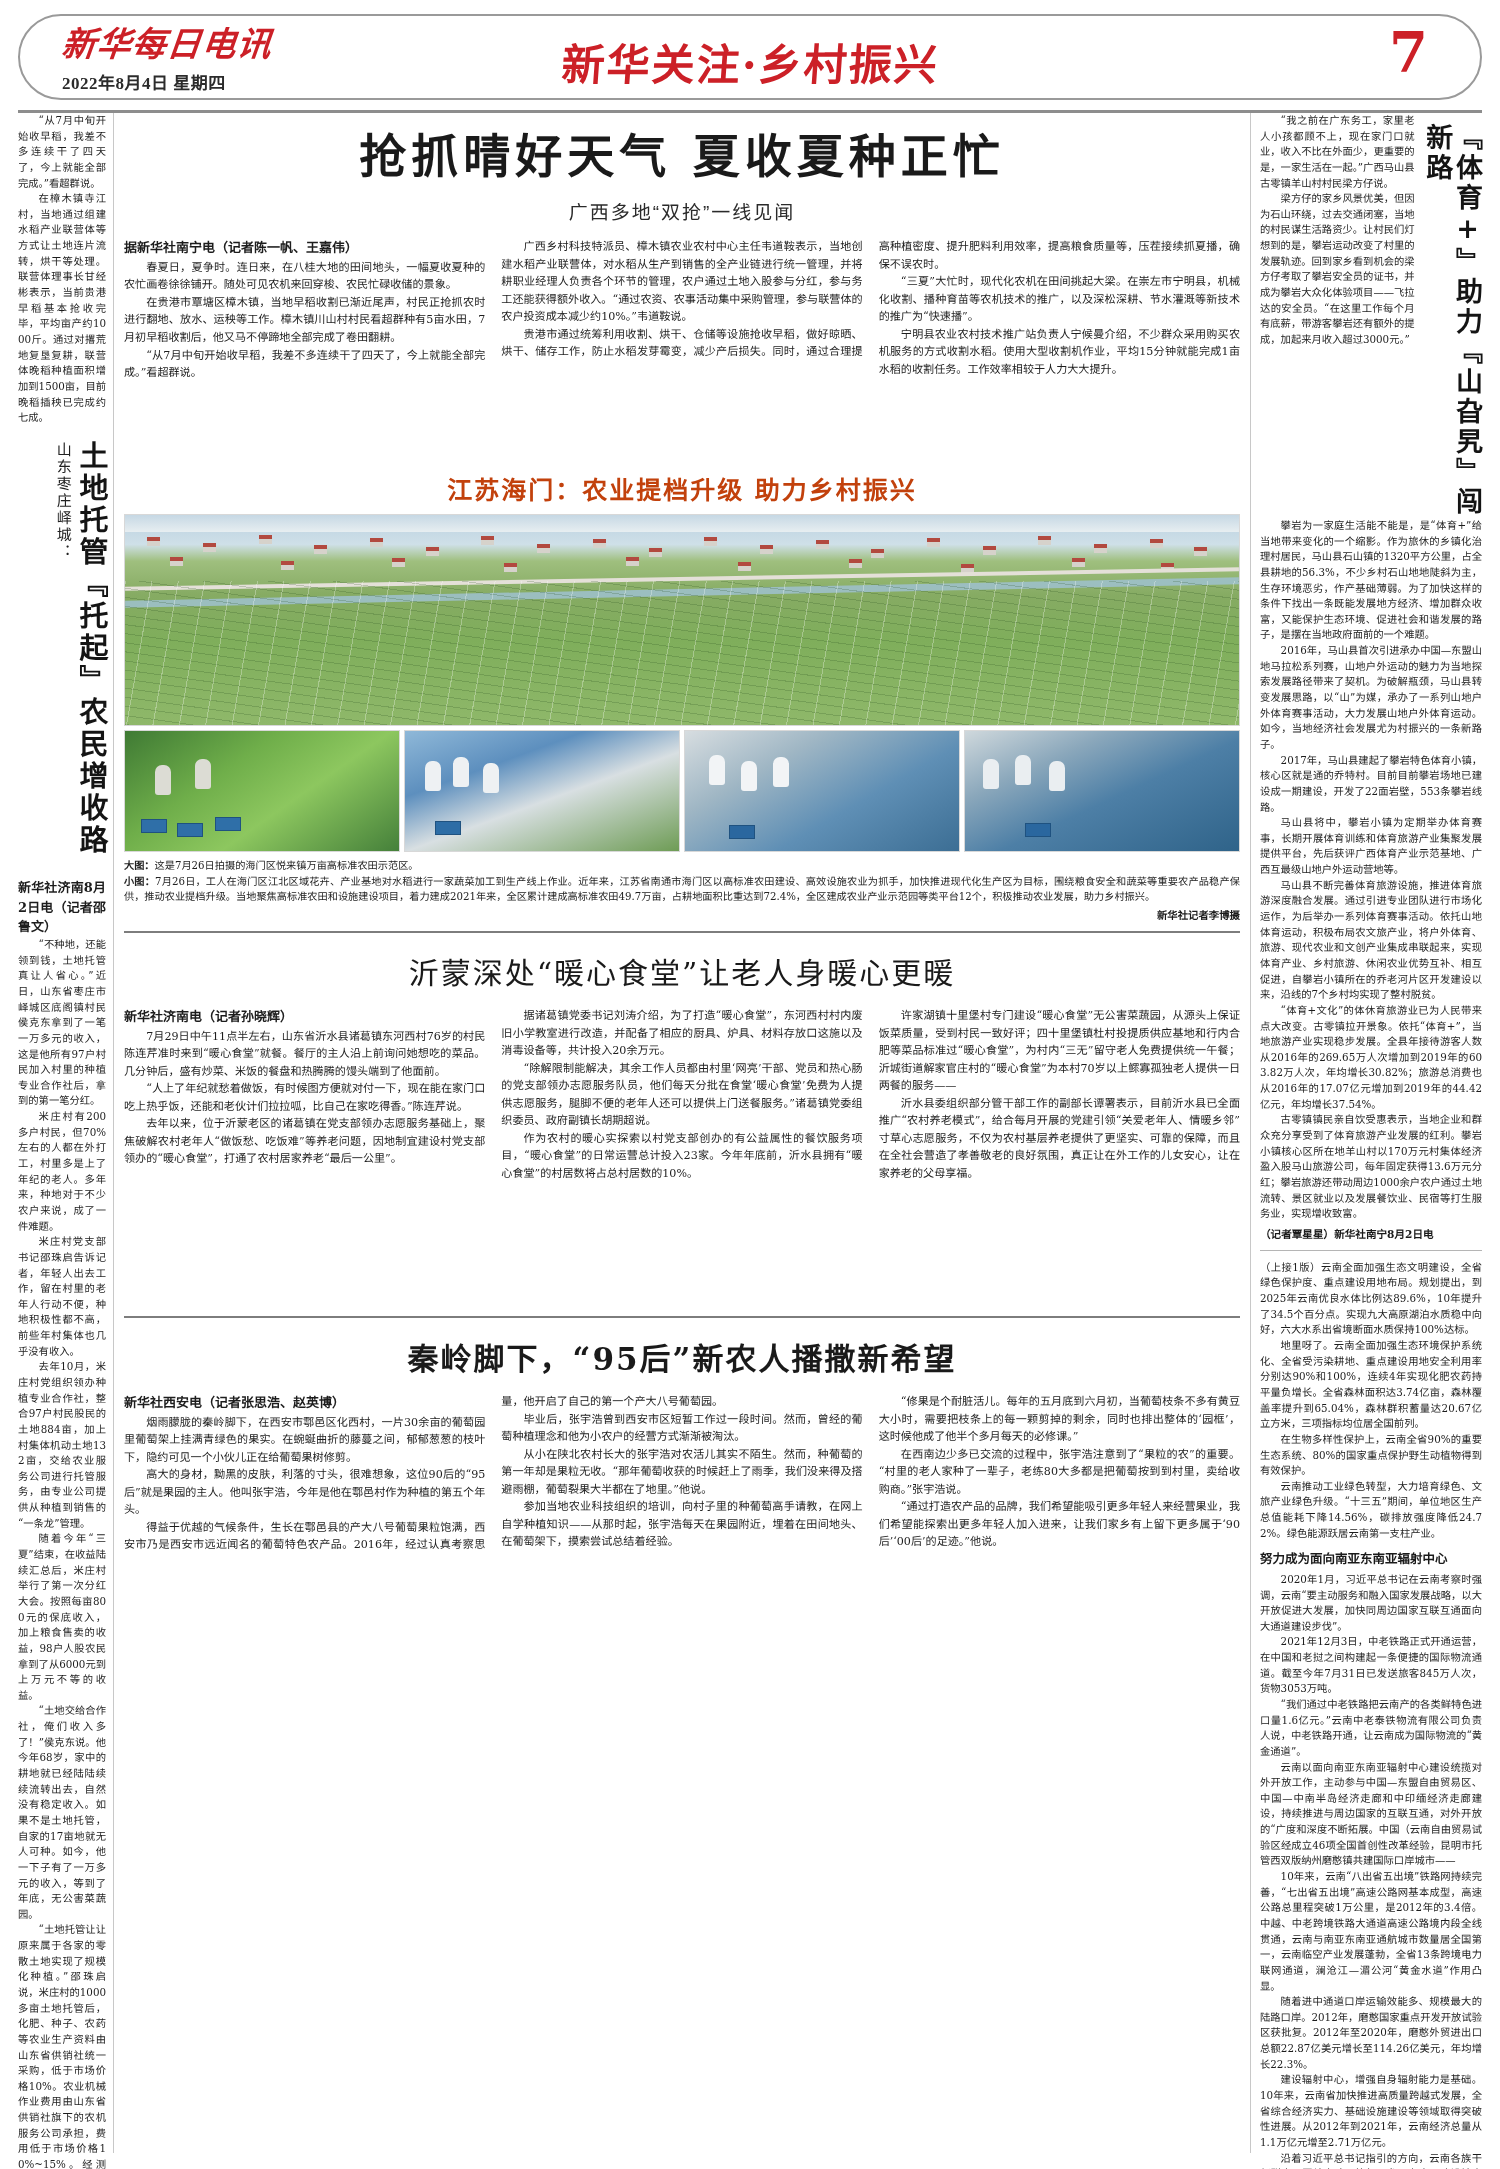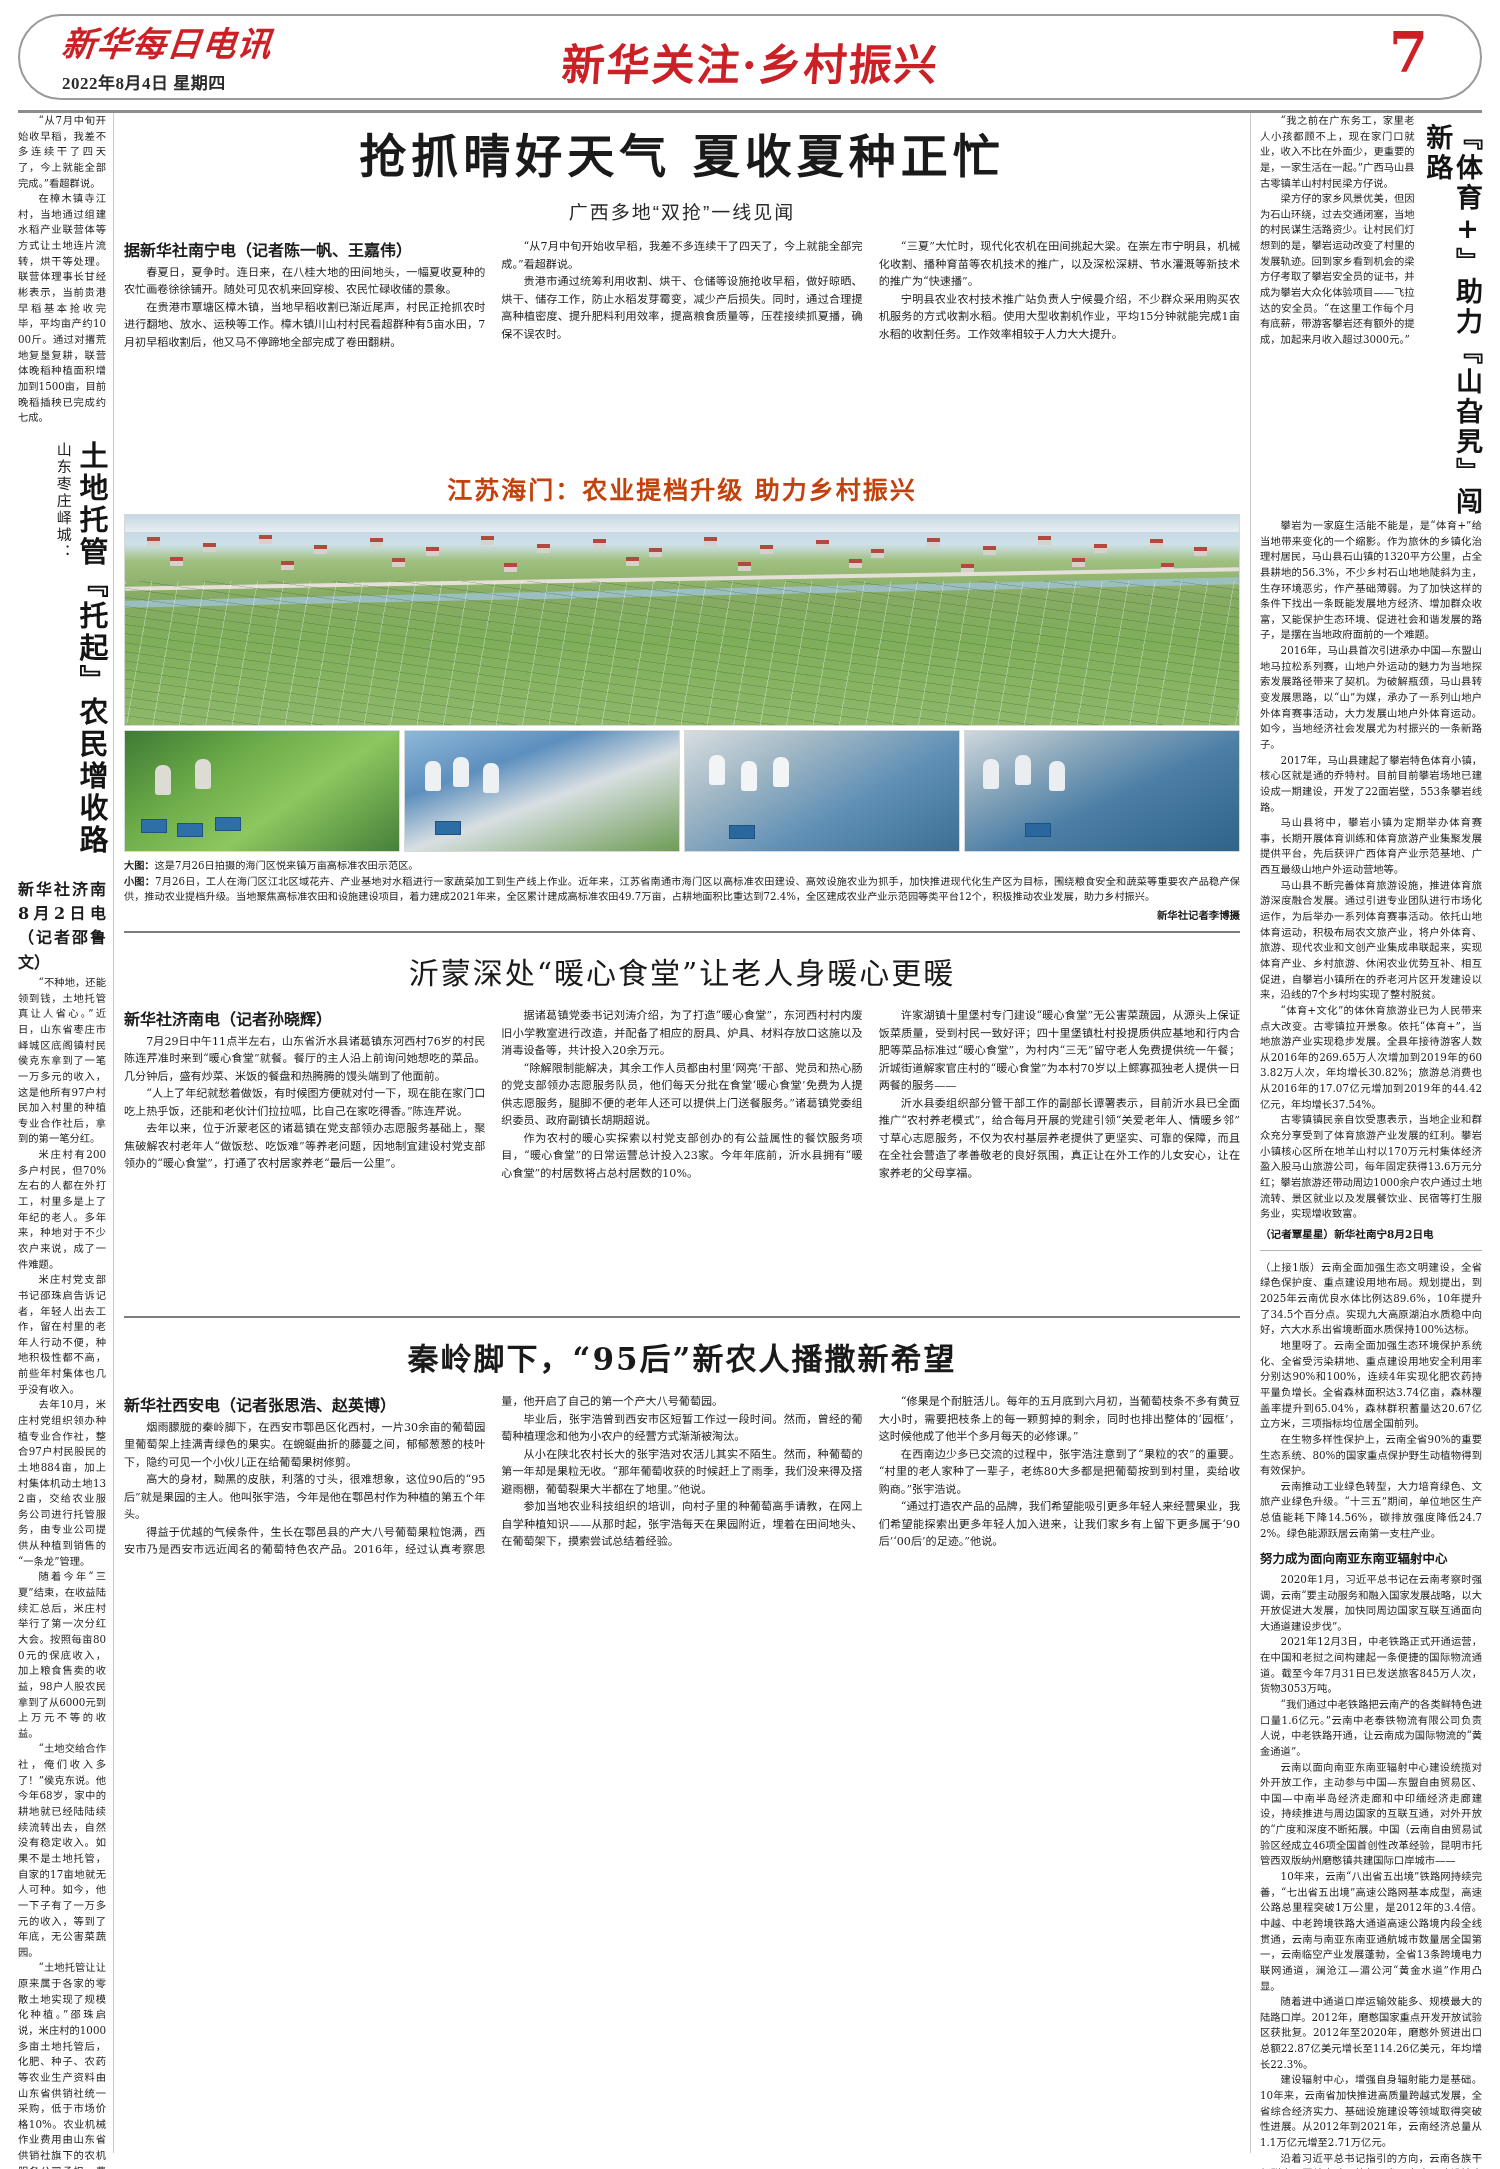--- a/index.html
+++ b/index.html
@@ -138,21 +138,21 @@
   }
   .body-text p {
     margin: 0;
     text-indent: 2em;
   }
   .body-text p.noindent { text-indent: 0; }
   .tiny { font-size: 10.3px; line-height: 1.52; }
 
   .byline {
     font-weight: bold;
-    font-size: 16px;
+    font-size: 13px;
   }
 
   
   .hl-main {
     text-align: center;
     font-family: "DejaVu Serif", "Liberation Serif", serif;
     font-weight: bold;
     font-size: 47px;
     letter-spacing: 5px;
     color: #1a1a1a;
@@ -408,20 +408,21 @@
     <div class="col-main">
 
       <h1 class="hl-main">抢抓晴好天气  夏收夏种正忙</h1>
       <div class="hl-sub">广西多地“双抢”一线见闻</div>
 
       <div class="body-text cols3" style="height:232px">
         <p class="noindent"><span class="byline">据新华社南宁电（记者陈一帆、王嘉伟）</span></p>
         <p>春夏日，夏争时。连日来，在八桂大地的田间地头，一幅夏收夏种的农忙画卷徐徐铺开。随处可见农机来回穿梭、农民忙碌收储的景象。</p>
         <p>在贵港市覃塘区樟木镇，当地早稻收割已渐近尾声，村民正抢抓农时进行翻地、放水、运秧等工作。樟木镇川山村村民看超群种有5亩水田，7月初早稻收割后，他又马不停蹄地全部完成了卷田翻耕。</p>
         <p>“从7月中旬开始收早稻，我差不多连续干了四天了，今上就能全部完成。”看超群说。</p>
+        <p>广西乡村科技特派员、樟木镇农业农村中心主任韦道鞍表示，当地创建水稻产业联营体，对水稻从生产到销售的全产业链进行统一管理，并将耕职业经理人负责各个环节的管理，农户通过土地入股参与分红，参与务工还能获得额外收入。“通过农资、农事活动集中采购管理，参与联营体的农户投资成本减少约10%。”韦道鞍说。</p>
         <p>贵港市通过统筹利用收割、烘干、仓储等设施抢收早稻，做好晾晒、烘干、储存工作，防止水稻发芽霉变，减少产后损失。同时，通过合理提高种植密度、提升肥料利用效率，提高粮食质量等，压茬接续抓夏播，确保不误农时。</p>
         <p>“三夏”大忙时，现代化农机在田间挑起大梁。在崇左市宁明县，机械化收割、播种育苗等农机技术的推广，以及深松深耕、节水灌溉等新技术的推广为“快速播”。</p>
         <p>宁明县农业农村技术推广站负责人宁候曼介绍，不少群众采用购买农机服务的方式收割水稻。使用大型收割机作业，平均15分钟就能完成1亩水稻的收割任务。工作效率相较于人力大大提升。</p>
       </div>
 
       <div>
         <div class="hl-photo">江苏海门：农业提档升级  助力乡村振兴</div>
 
         <div class="photo-main">
           <div class="sky-band"></div>

